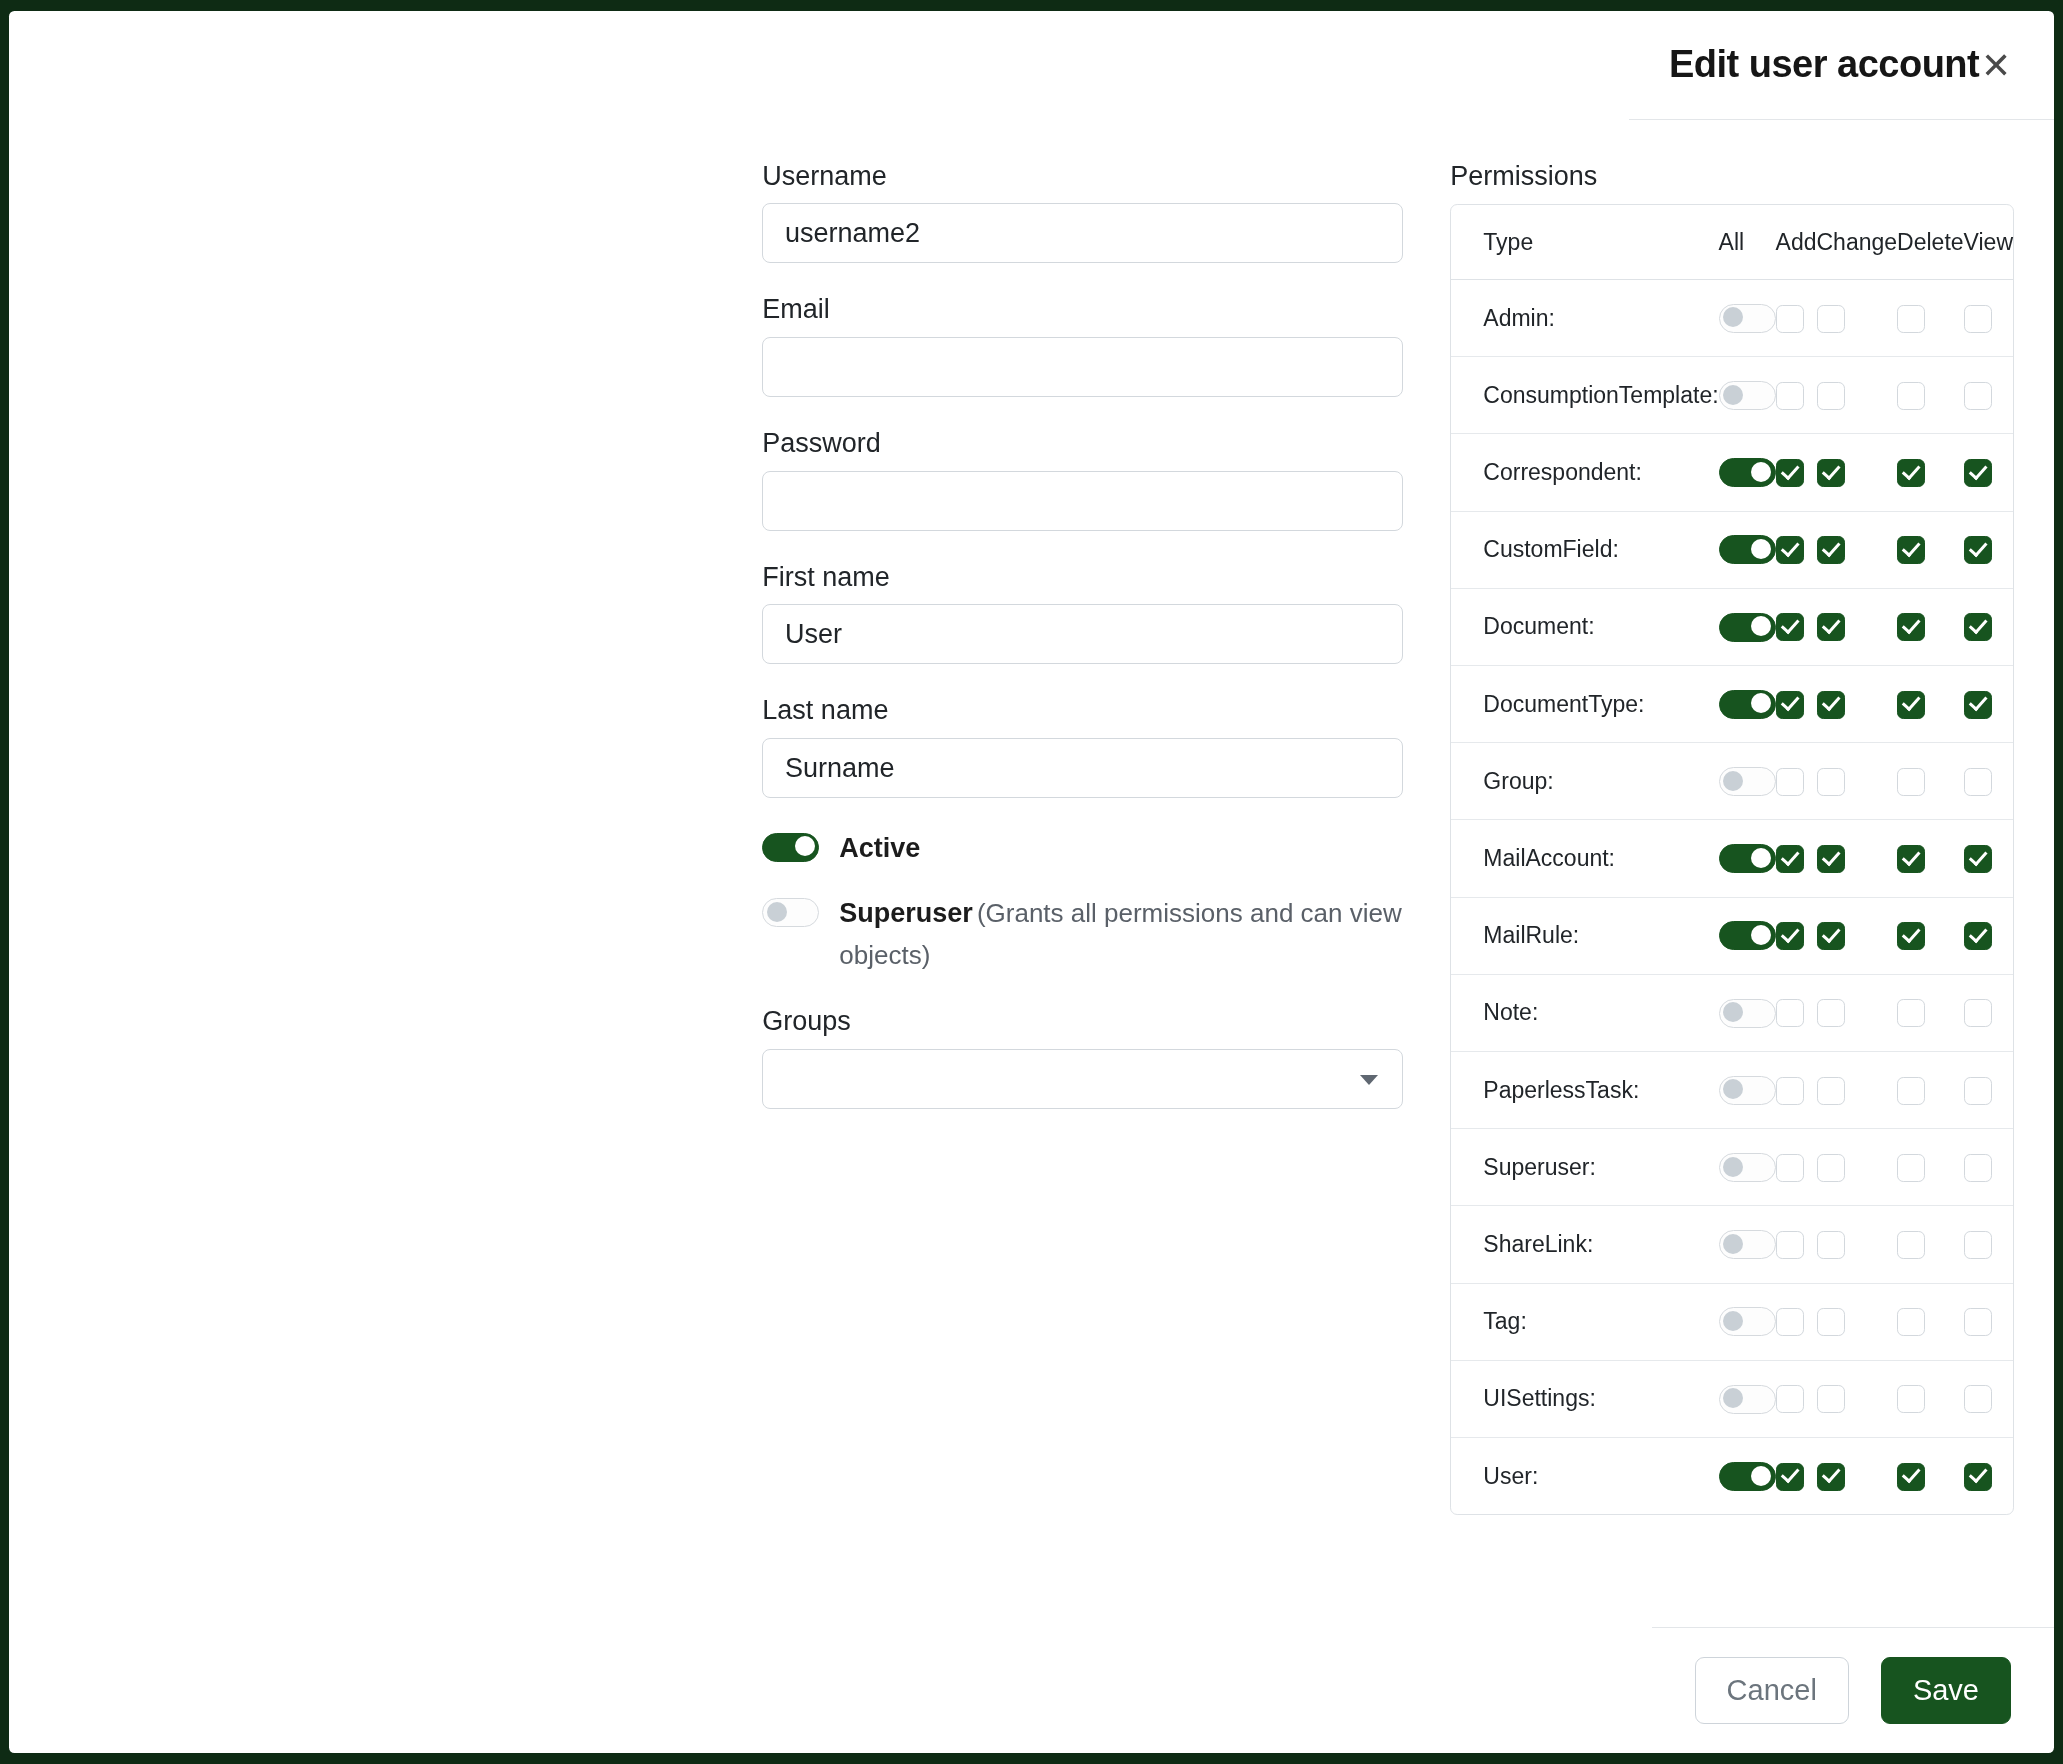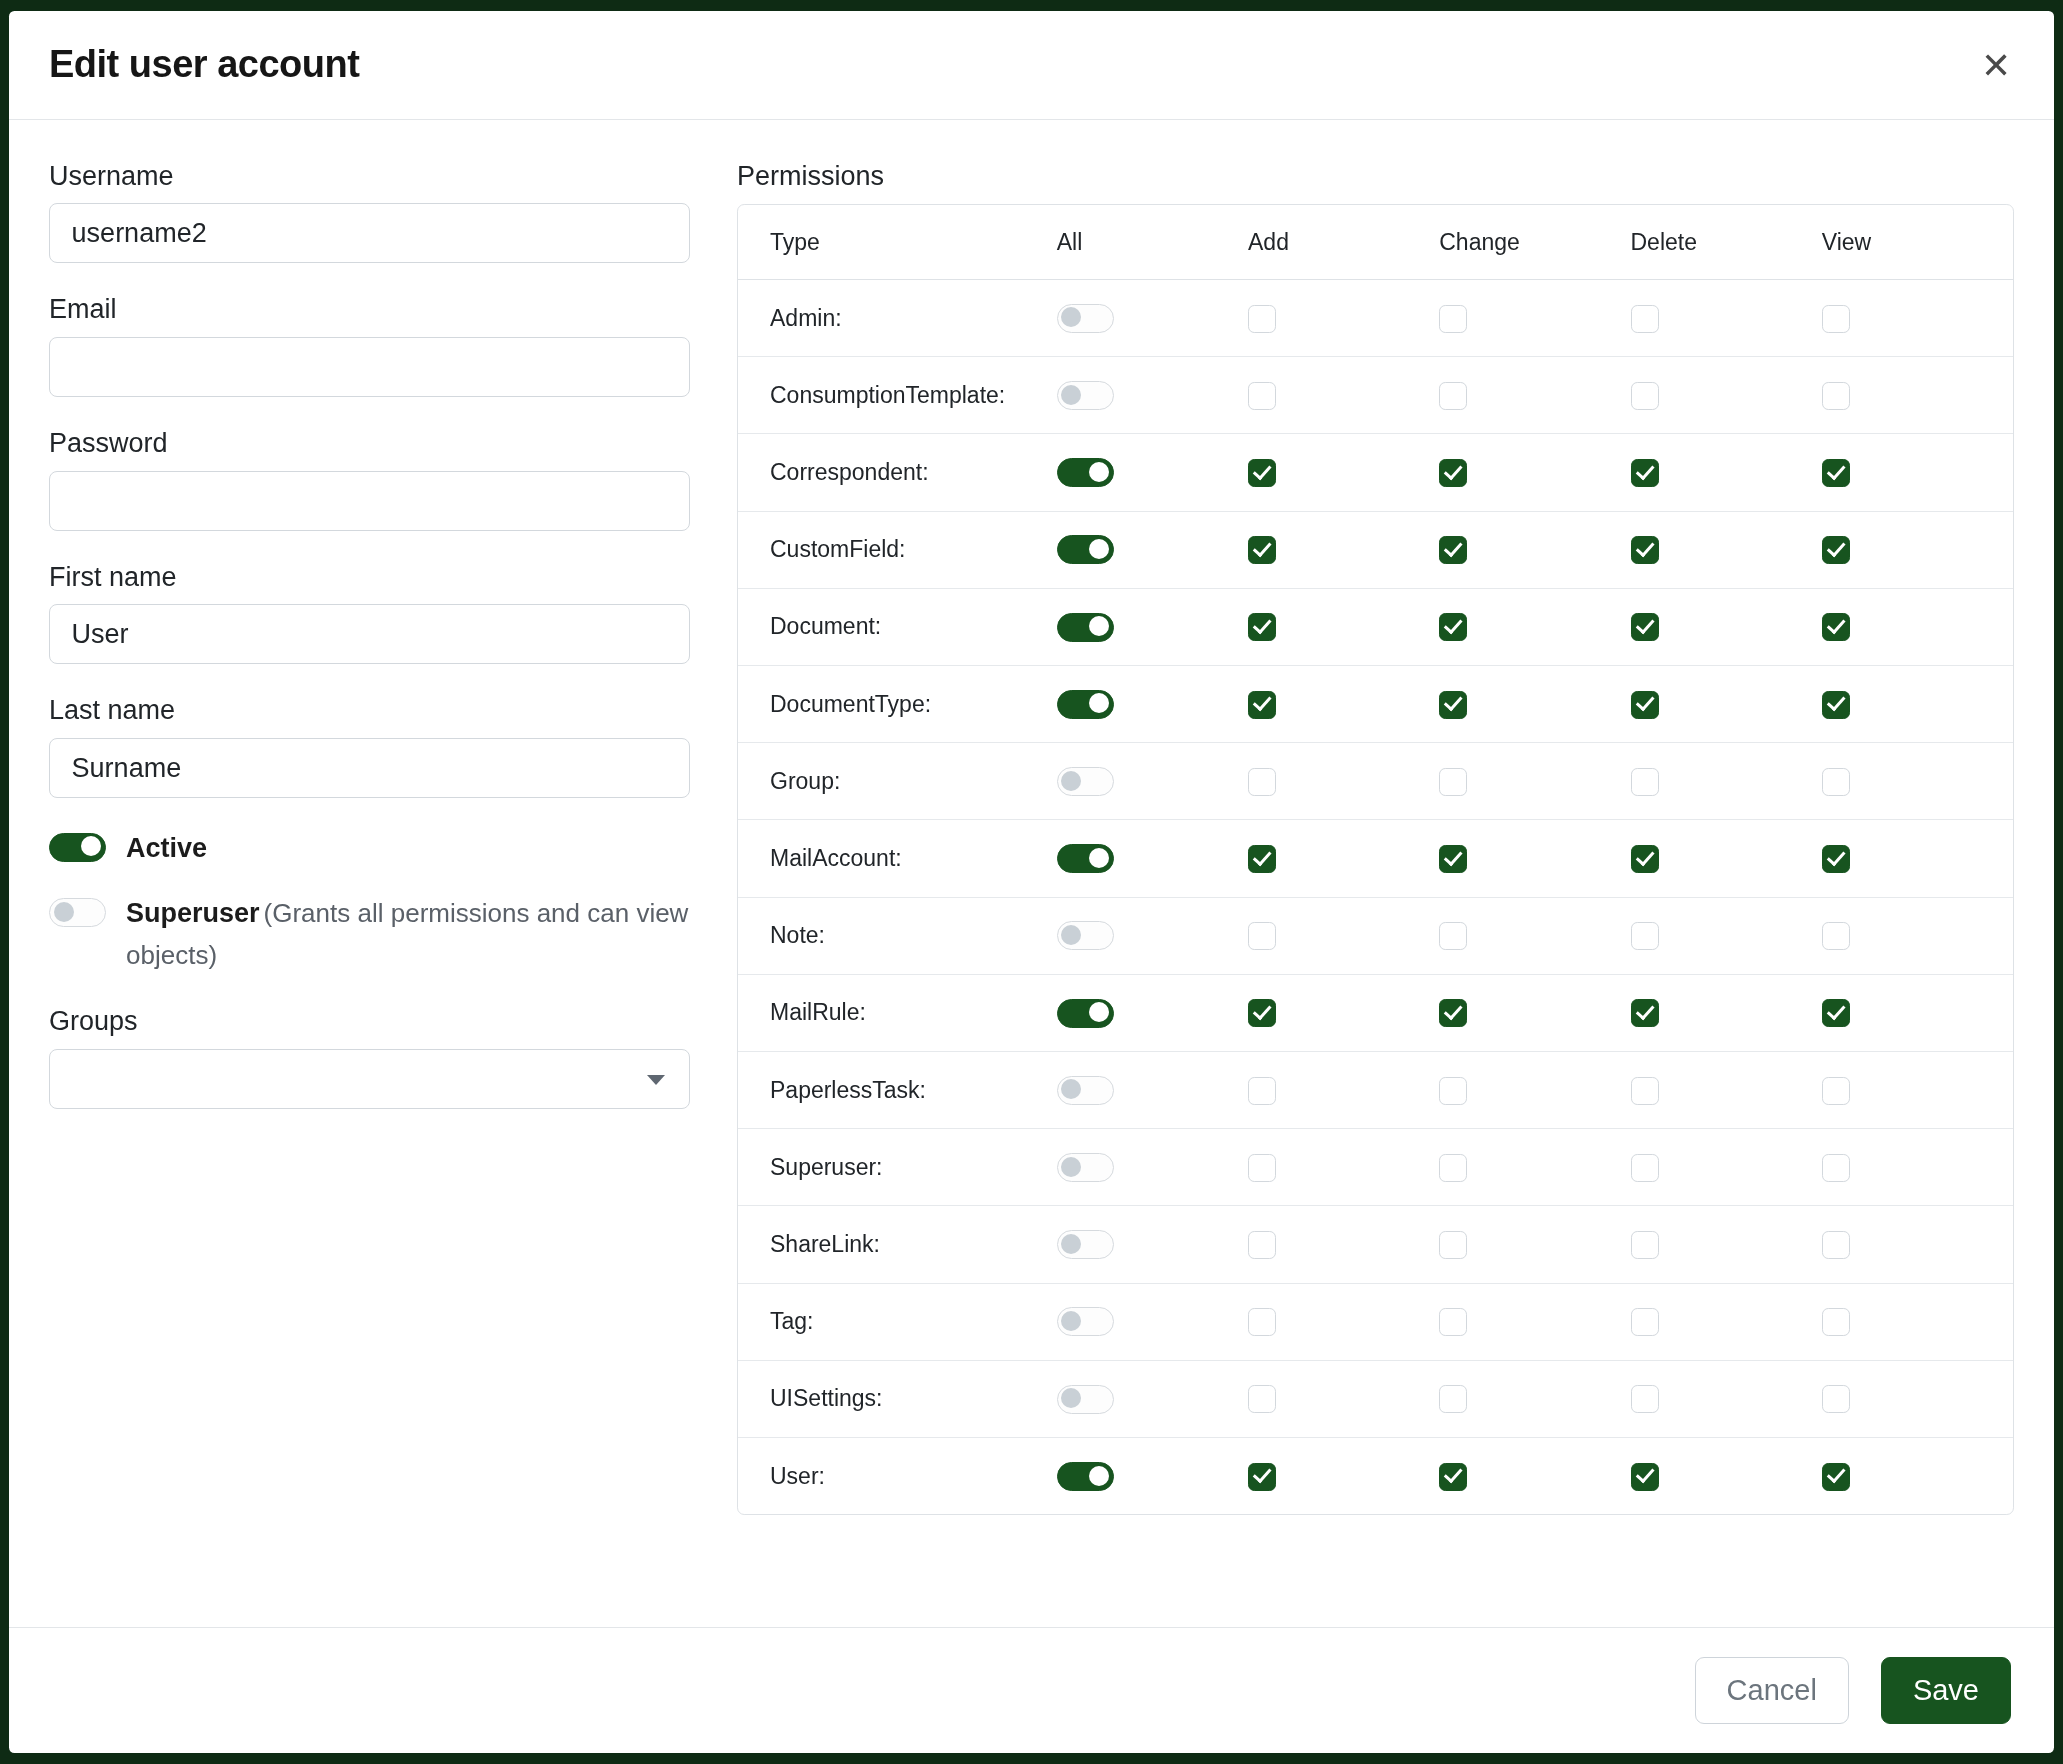--- a/index.html
+++ b/index.html
@@ -11,20 +11,21 @@
     position: relative;
     overflow: hidden;
   }
   .modal {
     position: absolute;
     top: 10.8px; left: 9px; right: 9px; bottom: 10.8px;
     background: #ffffff;
     border-radius: 5.4px;
     display: flex;
     flex-direction: column;
+    align-items: flex-end;
   }
   
   .modal-header {
     display: flex;
     align-items: flex-start;
     justify-content: space-between;
     padding: 32px 41px 29px 40px;
     border-bottom: 1.8px solid #e3e6e9;
     flex-shrink: 0;
   }
@@ -339,34 +340,34 @@
             </tr>
             <tr>
               <td class="type-cell">MailAccount:</td>
               <td><span class="switch on"></span></td>
               <td><span class="checkbox checked"></span></td>
               <td><span class="checkbox checked"></span></td>
               <td><span class="checkbox checked"></span></td>
               <td><span class="checkbox checked"></span></td>
             </tr>
             <tr>
+              <td class="type-cell">MailRule:</td>
+              <td><span class="switch on"></span></td>
+              <td><span class="checkbox checked"></span></td>
+              <td><span class="checkbox checked"></span></td>
+              <td><span class="checkbox checked"></span></td>
+              <td><span class="checkbox checked"></span></td>
+            </tr>
+            <tr>
               <td class="type-cell">Note:</td>
               <td><span class="switch"></span></td>
               <td><span class="checkbox"></span></td>
               <td><span class="checkbox"></span></td>
               <td><span class="checkbox"></span></td>
               <td><span class="checkbox"></span></td>
-            </tr>
-            <tr>
-              <td class="type-cell">MailRule:</td>
-              <td><span class="switch on"></span></td>
-              <td><span class="checkbox checked"></span></td>
-              <td><span class="checkbox checked"></span></td>
-              <td><span class="checkbox checked"></span></td>
-              <td><span class="checkbox checked"></span></td>
             </tr>
             <tr>
               <td class="type-cell">PaperlessTask:</td>
               <td><span class="switch"></span></td>
               <td><span class="checkbox"></span></td>
               <td><span class="checkbox"></span></td>
               <td><span class="checkbox"></span></td>
               <td><span class="checkbox"></span></td>
             </tr>
             <tr>

